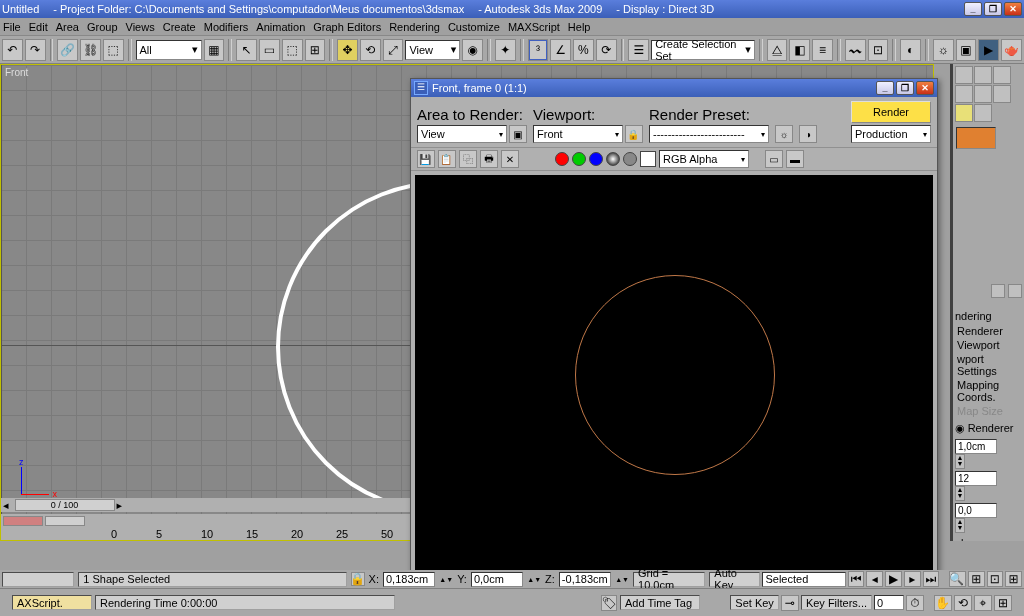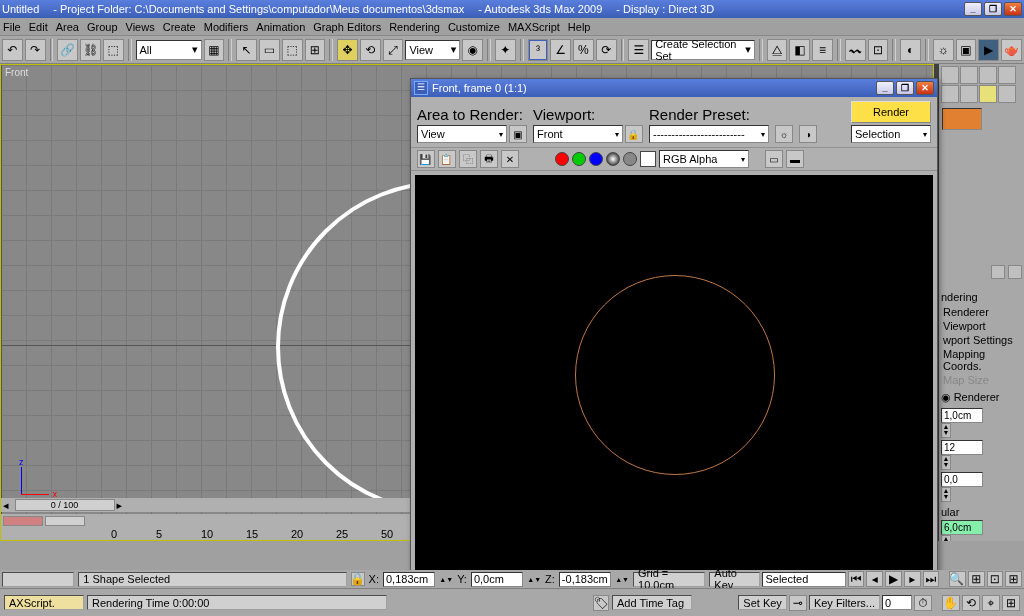--- a/index.html
+++ b/index.html
@@ -30,34 +30,34 @@
 .axis-gizmo .z { position:absolute; left:0; bottom:0; width:1px; height:28px; background:#00f; }
 .axis-gizmo .x { position:absolute; left:0; bottom:0; width:28px; height:1px; background:#f00; }
 .axis-gizmo .lz { position:absolute; left:-2px; top:-8px; color:#00f; font-size:9px; }
 .axis-gizmo .lx { position:absolute; right:-6px; bottom:-4px; color:#f00; font-size:9px; }
 .circle-white { position:absolute; width:332px; height:332px; border:4px solid #fff; border-radius:50%; top:116px; left:275px; }
 .slider-row { position:absolute; bottom:28px; left:0; right:0; height:14px; background:#b0b0b0; display:flex; align-items:center; }
 .slider-btn { width:100px; height:12px; background:#d0d0d0; border:1px solid #888; text-align:center; font-size:9px; margin-left:6px; }
 .ruler { position:absolute; bottom:0; left:0; right:0; height:26px; background:#b0b0b0; font-size:9px; }
 .ruler .ticks { display:flex; padding-left:110px; }
 .ruler .ticks span { width:45px; }
-.right-panel { position:absolute; top:64px; right:0; width:90px; bottom:75px; background:#a8a8a8; border-left:5px solid #404040; overflow:hidden; }
+.right-panel { position:absolute; top:64px; right:0; width:74px; bottom:75px; background:#a8a8a8; border-left:3px solid #404040; overflow:hidden; }
 .rp-tabs { display:flex; flex-wrap:wrap; gap:1px; padding:2px; }
 .rp-tab { width:18px; height:18px; background:#c0c0c0; border:1px solid #888; }
 .rp-tab.active { background:#e8e078; }
 .rp-swatch { width:40px; height:22px; background:#e08030; border:1px inset #888; margin:3px; }
 .rp-body { padding:4px 2px; font-size:10px; }
 .rp-sec { margin:4px 0 2px 0; color:#000; }
 .rp-list div { padding:1px 2px; }
 .rp-radio { margin:4px 0; }
 .rp-spin { display:flex; margin:2px 0;flex-direction:column; }
 .rp-spin input { width:42px; height:15px; border:1px inset #888; background:#fff; padding:0 2px; font-size:10px; }
 .rp-spin input.dis { background:#86efac; }
 .rp-spin .sp { width:10px; height:15px; background:#c0c0c0; border:1px solid #888; font-size:7px; text-align:center; line-height:6px; }
-.statusbar { position:absolute; bottom:0; left:0; right:0; height:28px; background:#a8a8a8; border-top:1px solid #808080; display:flex; align-items:center; gap:3px; padding:0 4px; font-size:10px; }
+.statusbar { position:absolute; bottom:0; left:0; right:0; height:28px; background:#a8a8a8; border-top:1px solid #808080; display:flex; align-items:center; gap:3px; padding:0 12px; font-size:10px; }
 .statusbar2 { position:absolute; bottom:28px; left:0; right:0; height:18px; background:#a8a8a8; display:flex; align-items:center; gap:4px; padding:0 2px; font-size:10px; }
 .stat-box { background:#d0d0d0; border:1px inset #a0a0a0; padding:1px 4px; height:15px; display:flex; align-items:center; }
 .stat-fld { background:#fff; border:1px inset #888; height:15px; padding:0 2px; display:flex; align-items:center; width:58px; }
 .render-win { position:absolute; top:78px; left:410px; width:528px; height:500px; background:#b0b0b0; border:1px solid #555; box-shadow:2px 2px 6px rgba(0,0,0,.4); }
 .rw-title { height:18px; background:linear-gradient(#5a7edc,#3b5fb8); display:flex; align-items:center; padding:0 3px; }
 .rw-title span { color:#fff; }
 .rw-row { display:flex; align-items:flex-end; padding:4px 6px; gap:6px; }
 .rw-col { display:flex; flex-direction:column; gap:2px; }
 .rw-lbl { font-size:15px; }
 .rw-sel { height:18px; background:#fff; border:1px inset #888; display:flex; align-items:center; padding:0 3px; justify-content:space-between; }
@@ -289,21 +289,21 @@
       <div class="rw-lbl">Render Preset:</div>
       <div class="rw-sel arrow-dn">
           <span>-------------------------</span>
         </div>
     </div>
     <div class="rw-icon">☼</div>
     <div class="rw-icon">◑</div>
     <div class="rw-col" style="margin-left:auto">
       <div class="rw-btn" style="width:80px;justify-content:center">Render</div>
       <div class="rw-sel arrow-dn" style="width:80px">
-          <span>Selection</span>
+          <span>Production</span>
         </div>
     </div>
   </div>
   <div class="rw-toolbar">
     <div class="rw-icon">💾</div>
     <div class="rw-icon">📋</div>
     <div class="rw-icon">⿻</div>
     <div class="rw-icon">🖶</div>
     <div class="rw-icon">✕</div>
     <div style="width:30px"></div>

